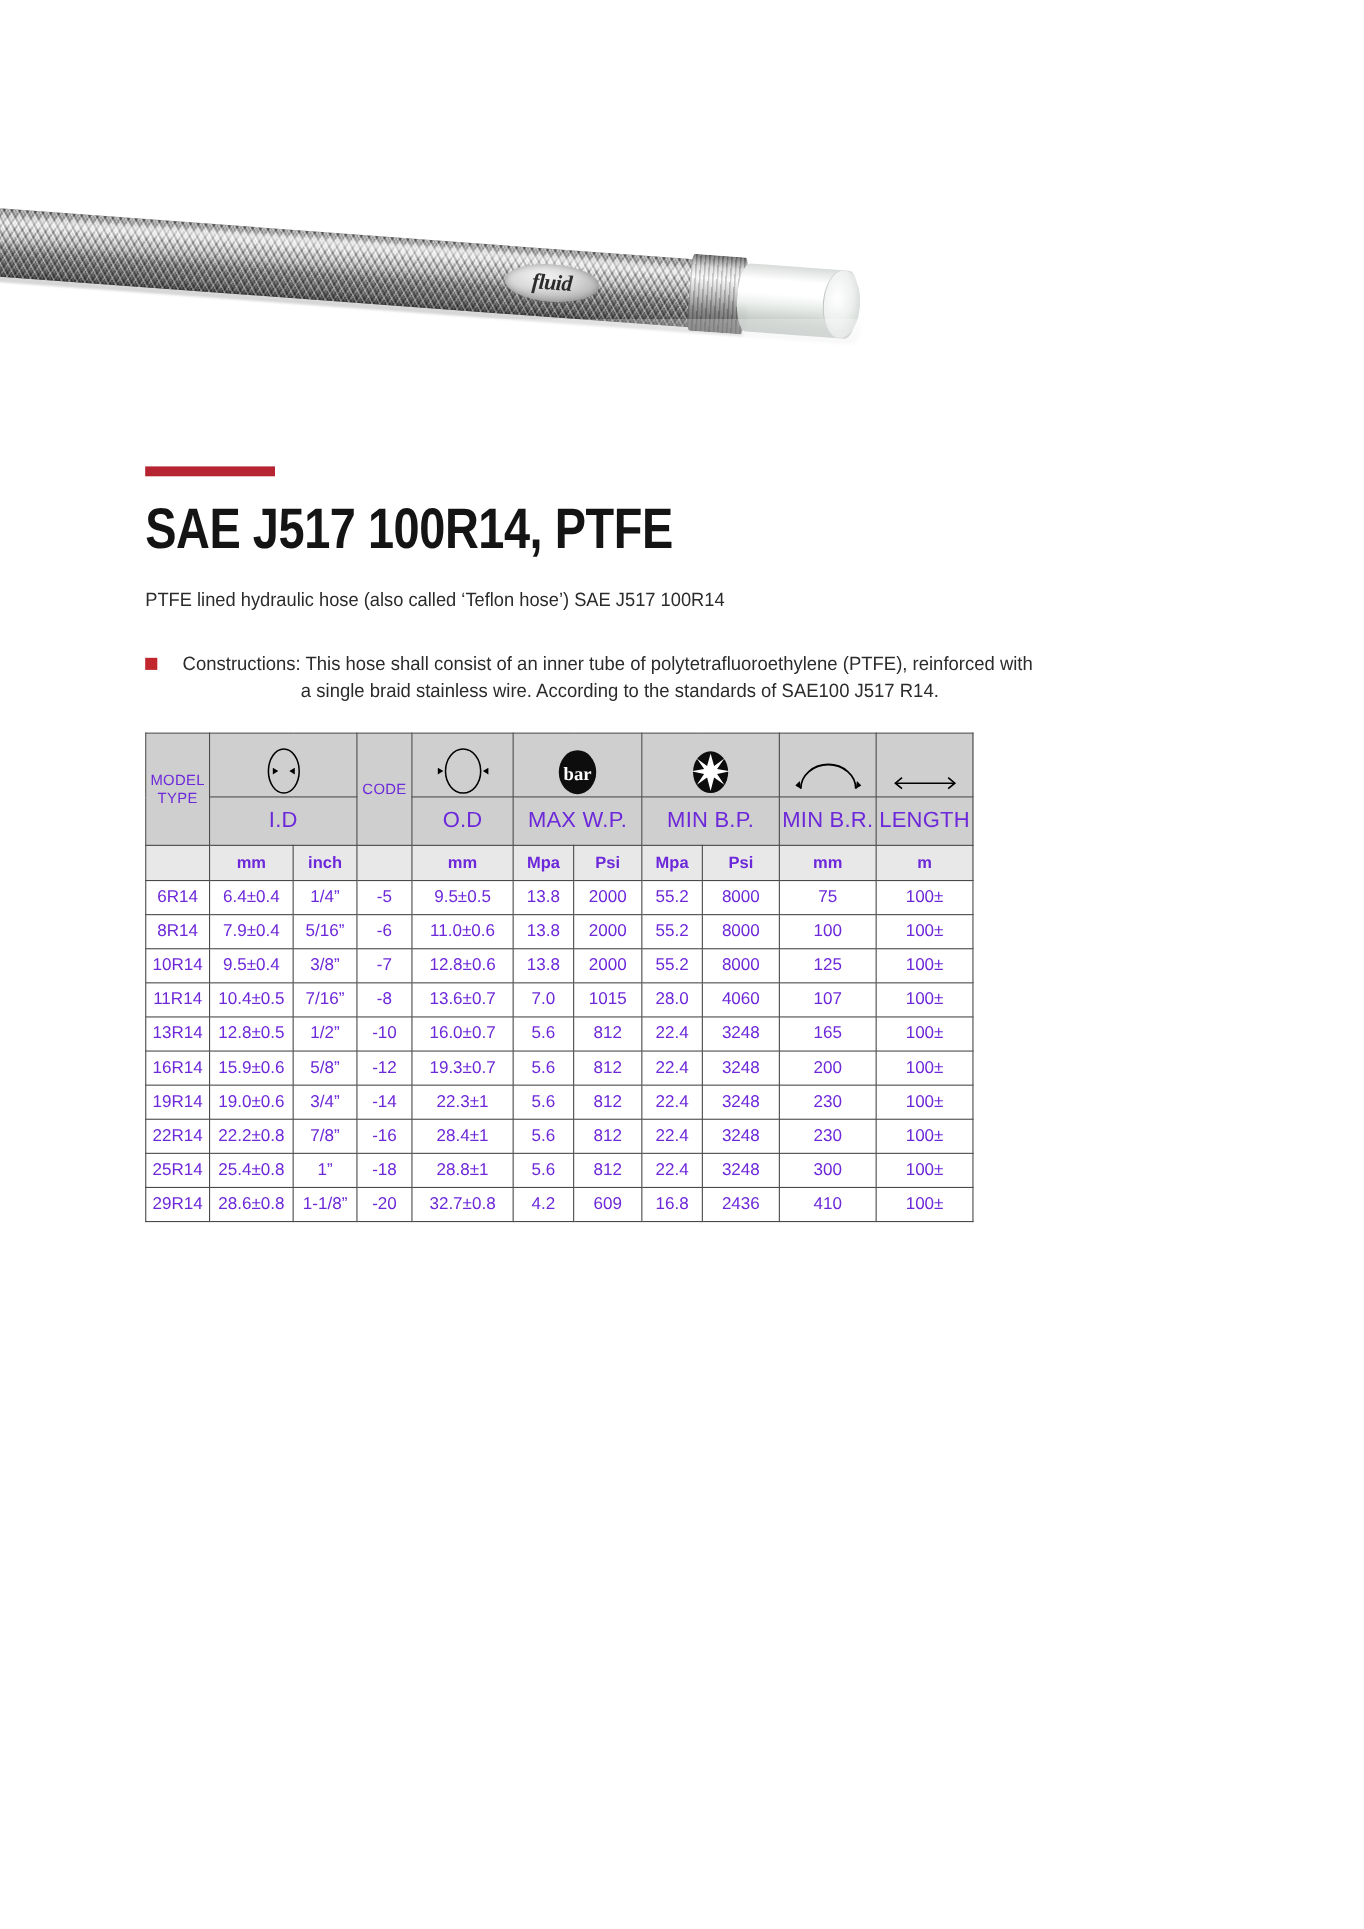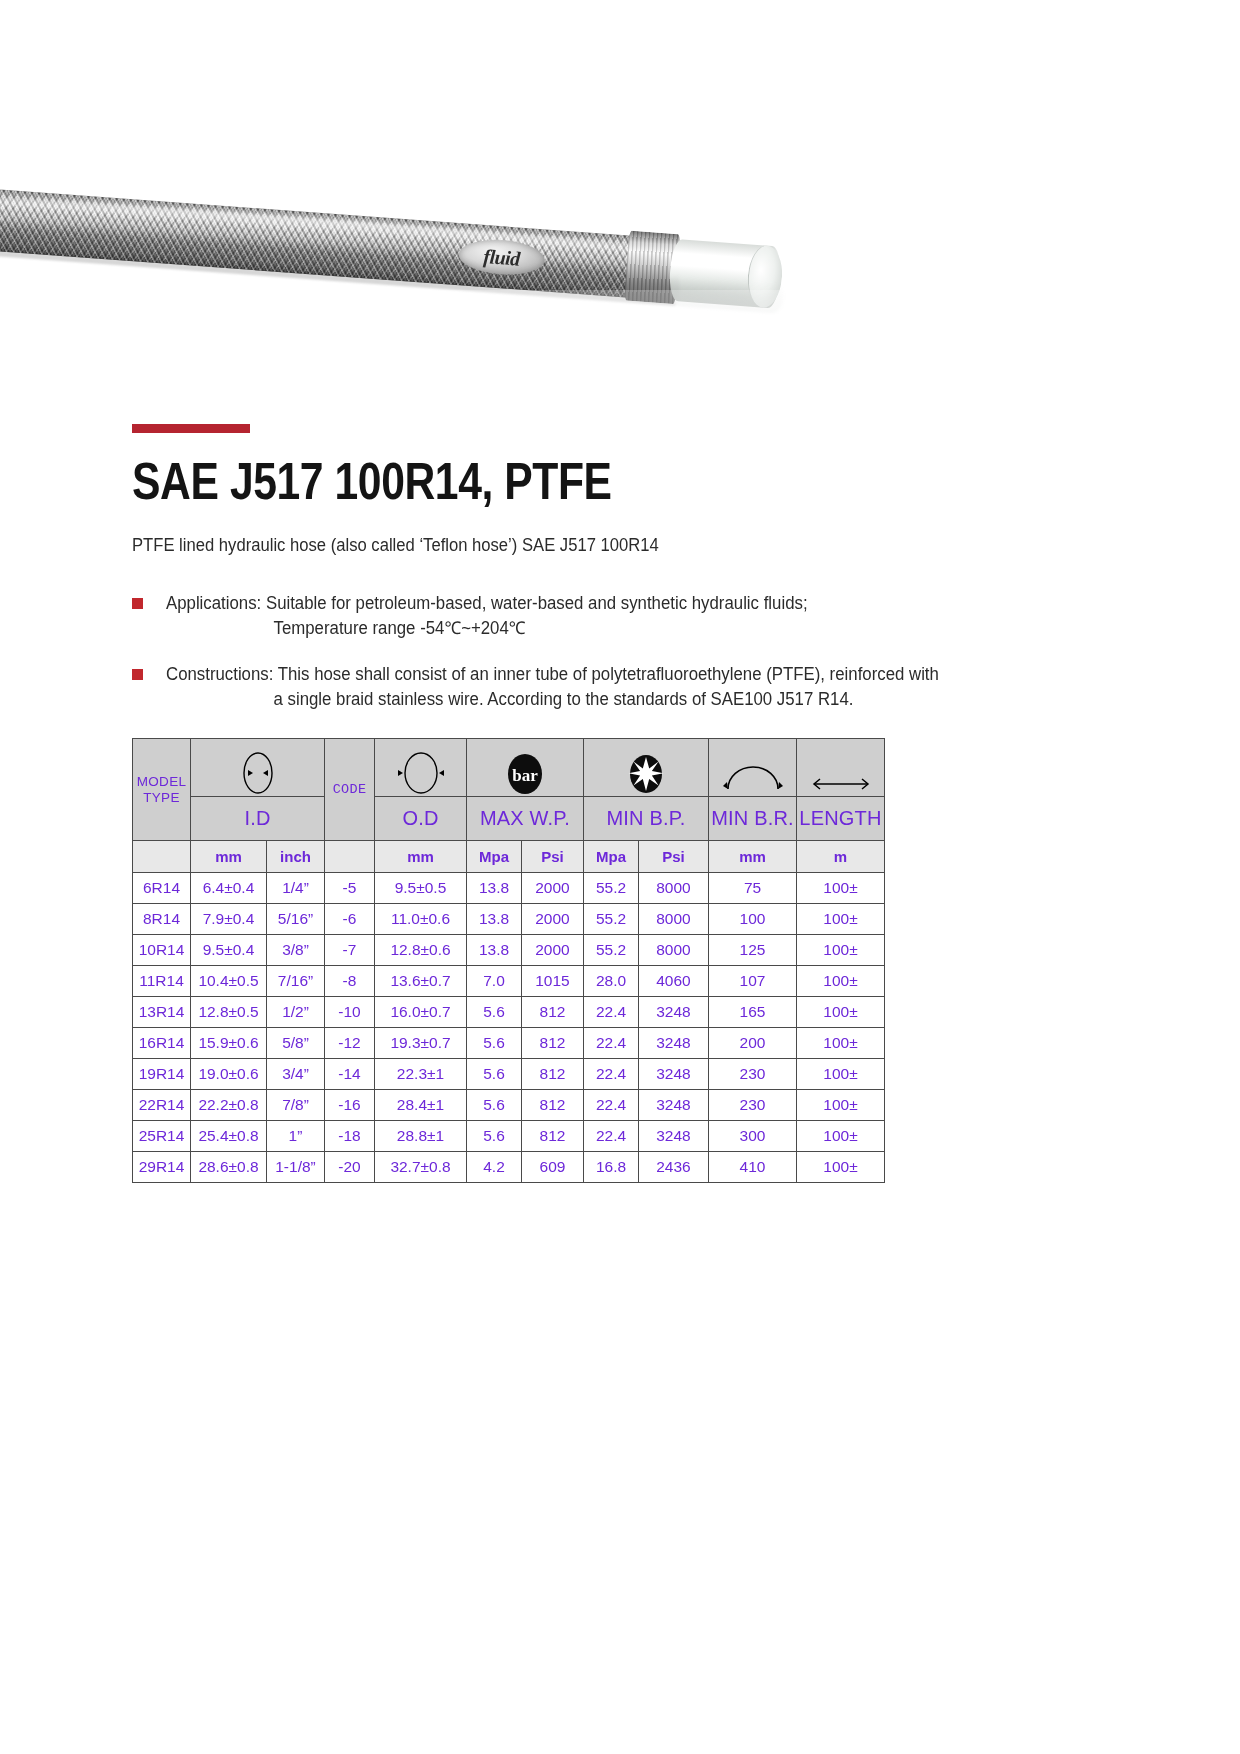--- a/index.html
+++ b/index.html
@@ -270,21 +270,20 @@
   th.model-cell {
     background: #cfcfcf;
     font-size: 13.5px;
     line-height: 1.18;
     letter-spacing: 0.3px;
   }
   th.code-cell {
     background: #cfcfcf;
     font-size: 13.5px;
     letter-spacing: 0.3px;
-    font-family: Liberation Mono, monospace;
   }
   tbody td {
     height: 31px;
     background: #ffffff;
     font-size: 15.5px;
   }
   .icon-box { display: flex; align-items: flex-end; justify-content: center; height: 100%; }
   svg { display: block; }
 </style>
 </head>
@@ -308,27 +307,20 @@
 </div>
 
 <div class="content">
 
   <div class="accent-bar"></div>
 
   <h1 class="page-title">SAE J517 100R14, PTFE</h1>
 
   <div class="subtitle">PTFE lined hydraulic hose (also called ‘Teflon hose’) SAE J517 100R14</div>
 
-  <div class="bullet">
-    <div class="bullet-marker"></div>
-    <div class="bullet-text">
-      <span>Applications: Suitable for petroleum-based, water-based and synthetic hydraulic fluids;</span>
-      <span class="bullet-line2">Temperature range -54℃~+204℃</span>
-    </div>
-  </div>
 
   <div class="bullet">
     <div class="bullet-marker"></div>
     <div class="bullet-text">
       <span>Constructions: This hose shall consist of an inner tube of polytetrafluoroethylene (PTFE), reinforced with</span>
       <span class="bullet-line2">a single braid stainless wire. According to the standards of SAE100 J517 R14.</span>
     </div>
   </div>
 
   <div class="spec-table-wrap">

